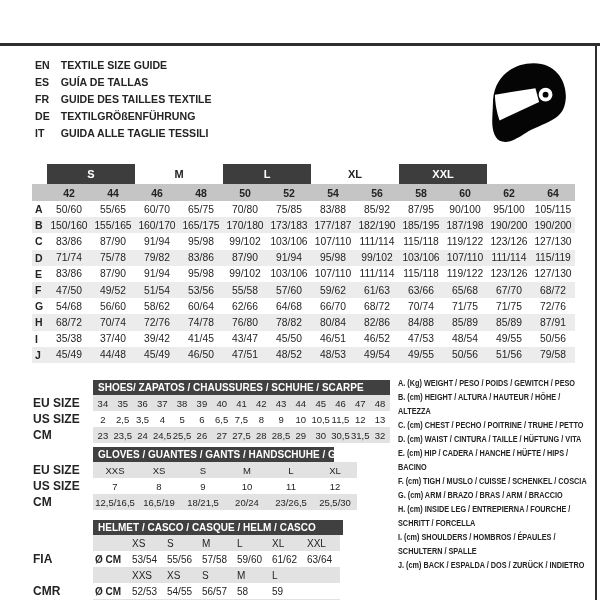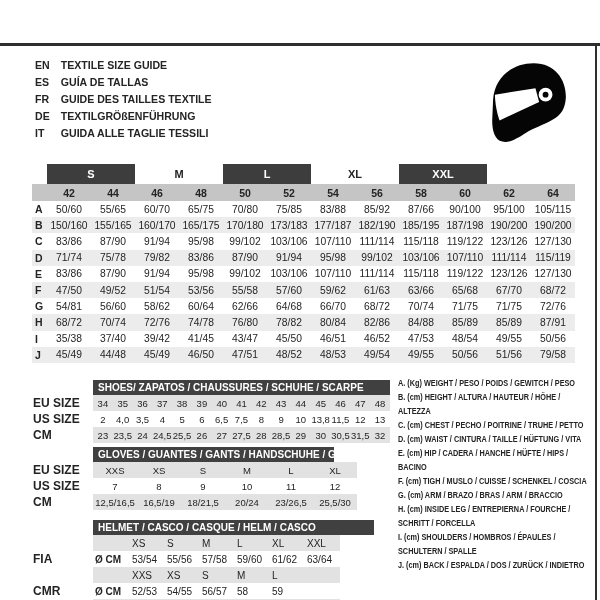--- a/index.html
+++ b/index.html
@@ -34,21 +34,21 @@
 
   
   .sub{position:absolute;left:32px;}
   #shoes{top:337px;}
   #gloves{top:404px;}
   #helmet{top:477px;}
   .tbar{margin-left:61px;height:15px;background:#404040;color:#fff;font-weight:bold;
         font-size:10px;display:flex;align-items:center;padding-left:5px;white-space:nowrap;overflow:hidden;}
   #shoes .tbar{width:297px;}
   #gloves .tbar{width:241px;}
-  #helmet .tbar{width:281px;}
+  #helmet .tbar{width:250px;}
   .shoes-grid{display:grid;grid-template-columns:61px repeat(15,19.8px);height:16px;}
   .gloves-grid{display:grid;grid-template-columns:61px repeat(6,44px);height:16px;}
   .helmet-grid{display:grid;grid-template-columns:61px 37px repeat(6,35px);height:16px;}
   .rlabel{display:flex;align-items:center;font-weight:bold;font-size:12px;padding-left:1px;white-space:nowrap;}
   .scell{font-size:9.5px;}
   .shaded{background:#e2e2e2;}
   .hcell{display:flex;align-items:center;font-size:10px;padding-left:2px;white-space:nowrap;}
   .unit{font-weight:bold;}
 
   
@@ -123,21 +123,21 @@
         <div class="trow-grid trow">
           <div class="cell letter">A</div>
           <div class="cell">50/60</div>
           <div class="cell">55/65</div>
           <div class="cell">60/70</div>
           <div class="cell">65/75</div>
           <div class="cell">70/80</div>
           <div class="cell">75/85</div>
           <div class="cell">83/88</div>
           <div class="cell">85/92</div>
-          <div class="cell">87/66</div>
+          <div class="cell">87/95</div>
           <div class="cell">90/100</div>
           <div class="cell">95/100</div>
           <div class="cell">105/115</div>
         </div>
         <div class="trow-grid trow alt">
           <div class="cell letter">B</div>
           <div class="cell">150/160</div>
           <div class="cell">155/165</div>
           <div class="cell">160/170</div>
           <div class="cell">165/175</div>
@@ -205,21 +205,21 @@
           <div class="cell">57/60</div>
           <div class="cell">59/62</div>
           <div class="cell">61/63</div>
           <div class="cell">63/66</div>
           <div class="cell">65/68</div>
           <div class="cell">67/70</div>
           <div class="cell">68/72</div>
         </div>
         <div class="trow-grid trow">
           <div class="cell letter">G</div>
-          <div class="cell">54/81</div>
+          <div class="cell">54/68</div>
           <div class="cell">56/60</div>
           <div class="cell">58/62</div>
           <div class="cell">60/64</div>
           <div class="cell">62/66</div>
           <div class="cell">64/68</div>
           <div class="cell">66/70</div>
           <div class="cell">68/72</div>
           <div class="cell">70/74</div>
           <div class="cell">71/75</div>
           <div class="cell">71/75</div>
@@ -290,31 +290,31 @@
           <div class="cell scell shaded">43</div>
           <div class="cell scell shaded">44</div>
           <div class="cell scell shaded">45</div>
           <div class="cell scell shaded">46</div>
           <div class="cell scell shaded">47</div>
           <div class="cell scell shaded">48</div>
         </div>
         <div class="shoes-grid">
           <div class="rlabel">US SIZE</div>
           <div class="cell scell">2</div>
-          <div class="cell scell">4,0</div>
+          <div class="cell scell">2,5</div>
           <div class="cell scell">3,5</div>
           <div class="cell scell">4</div>
           <div class="cell scell">5</div>
           <div class="cell scell">6</div>
           <div class="cell scell">6,5</div>
           <div class="cell scell">7,5</div>
           <div class="cell scell">8</div>
           <div class="cell scell">9</div>
           <div class="cell scell">10</div>
-          <div class="cell scell">13,8</div>
+          <div class="cell scell">10,5</div>
           <div class="cell scell">11,5</div>
           <div class="cell scell">12</div>
           <div class="cell scell">13</div>
         </div>
         <div class="shoes-grid">
           <div class="rlabel">CM</div>
           <div class="cell scell shaded">23</div>
           <div class="cell scell shaded">23,5</div>
           <div class="cell scell shaded">24</div>
           <div class="cell scell shaded">24,5</div>

